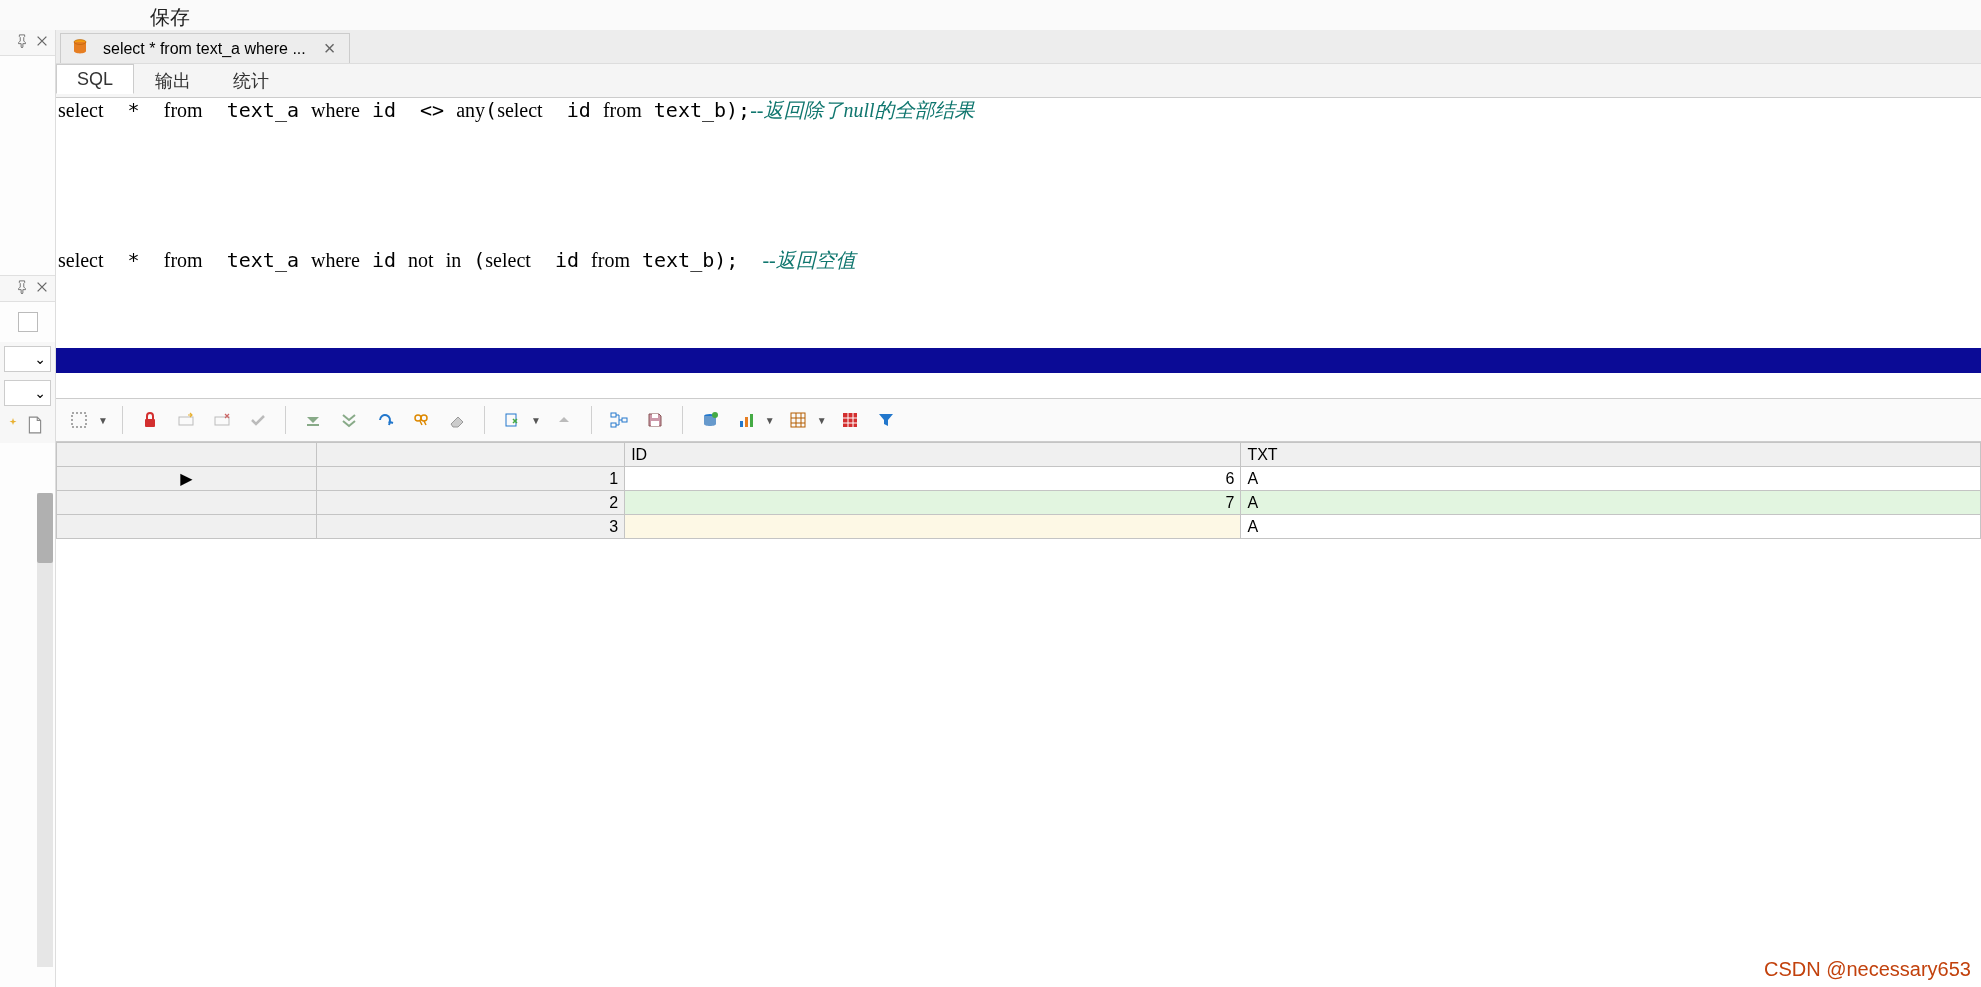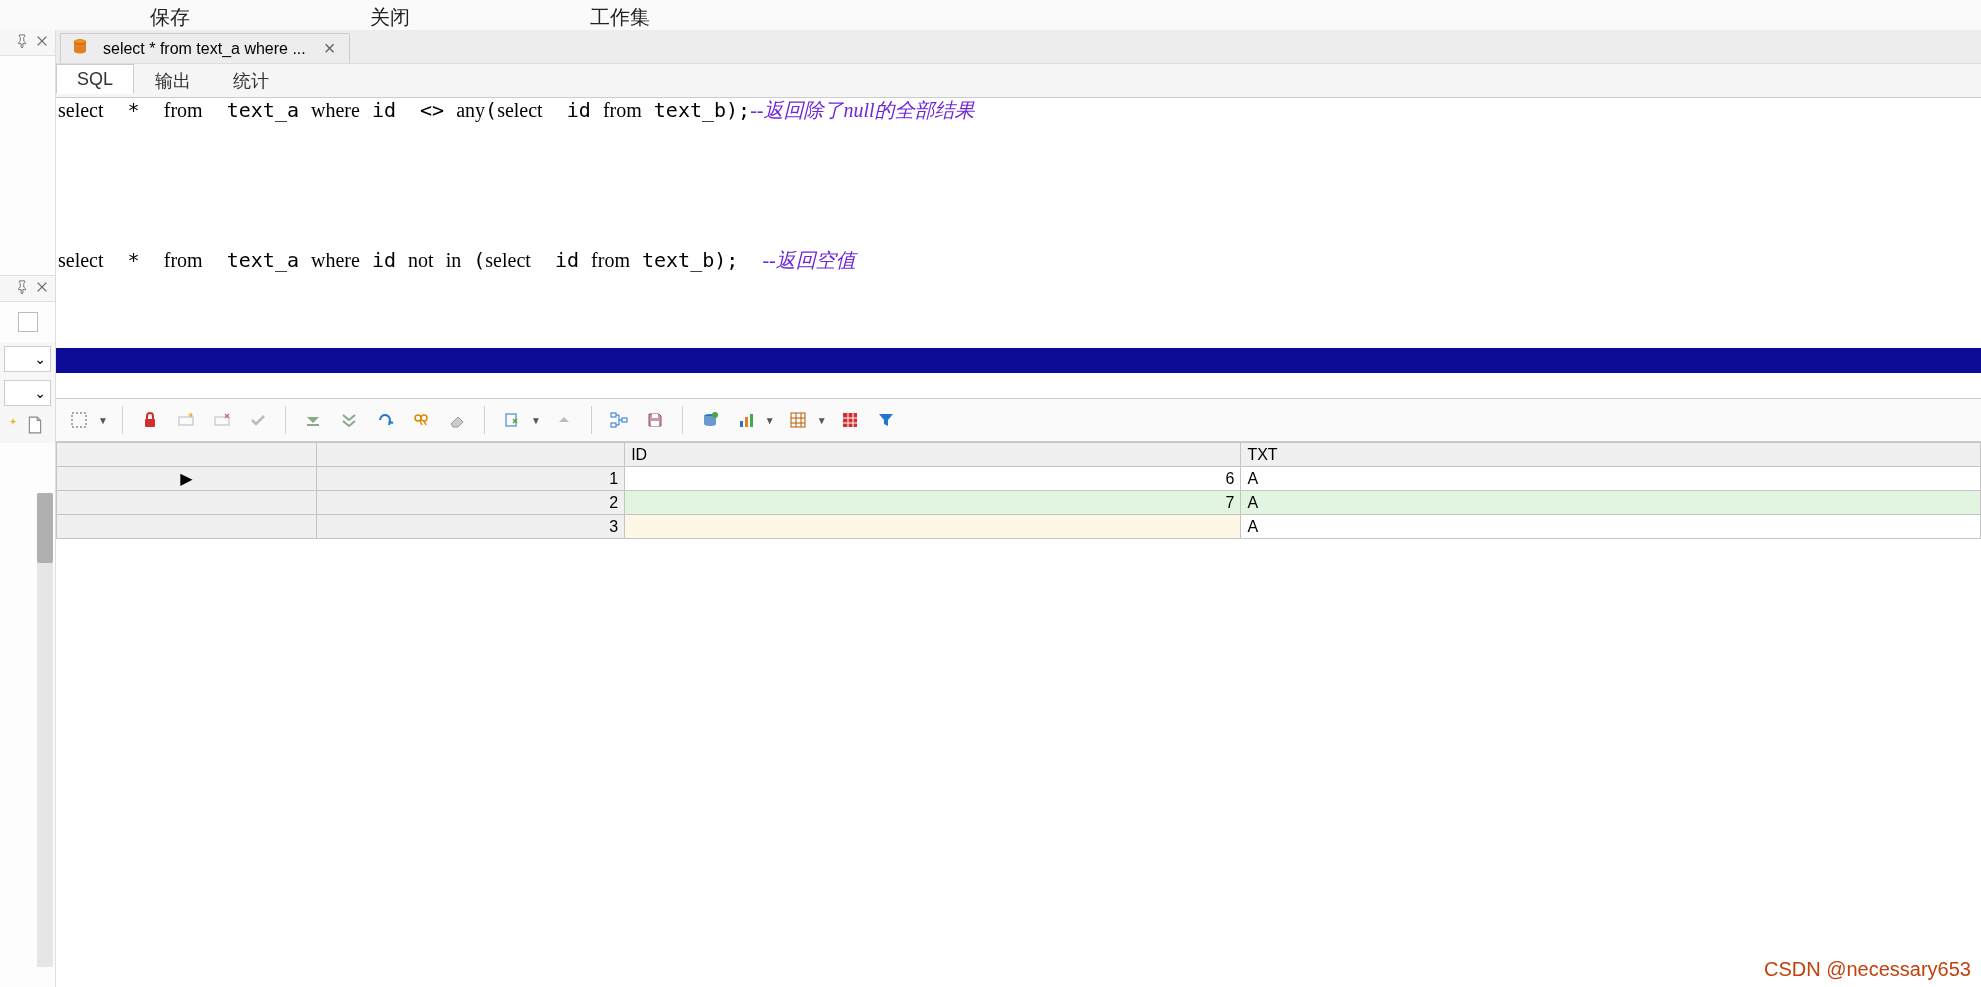--- a/index.html
+++ b/index.html
@@ -1,20 +1,20 @@
 <!DOCTYPE html>
 <html><head>
 <meta charset="utf-8">
 <style>
 * { margin: 0; padding: 0; box-sizing: border-box; }
 body { font-family: "Microsoft YaHei", Arial, sans-serif; font-size: 14px; background: #fff; overflow: hidden; }
 .root { display: flex; flex-direction: column; width: 1981px; height: 987px; }
 
 
-.menubar { height: 30px; display: flex; background: #fafafa; }
+.menubar { height: 30px; display: flex; background: #fafafa; flex-direction: column; }
 .menubar-item { flex: 0 0 auto; padding: 4px 90px; font-size: 20px; color: #222; }
 .menu-保存 { margin-left: 60px; }
 
 
 .main { flex: 1; display: flex; }
 
 
 .leftdock { width: 56px; background: #f7f7f7; display: flex; flex-direction: column; border-right: 1px solid #ddd; }
 .dock-hdr { height: 26px; display: flex; align-items: center; justify-content: flex-end; gap: 6px; padding-right: 6px; border-bottom: 1px solid #e0e0e0; }
 .dock-hdr svg { width: 14px; height: 14px; }
@@ -38,21 +38,21 @@
 
 
 .subtabs { height: 34px; background: #f5f5f5; display: flex; border-bottom: 1px solid #ccc; }
 .subtab { height: 30px; padding: 4px 20px; font-size: 18px; color: #333; border: 1px solid transparent; }
 .subtab.active { background: #fff; border: 1px solid #ccc; border-bottom: 1px solid #fff; margin-bottom: -1px; }
 
 
 .editor { height: 300px; background: #fff; font-family: Consolas, monospace; font-size: 20px; line-height: 25px; white-space: pre; overflow: hidden; position: relative; }
 .edline { padding-left: 2px; }
 .kw { color: #000000; font-family: Liberation Serif, serif; margin-top: 24px; }
-.cm { color: #6d28d9; font-style: italic; font-family: "SimSun", serif; }
+.cm { color: #0f766e; font-style: italic; font-family: "SimSun", serif; }
 .sel-full { background: #0b0b96; color: #fff; width: 100%; display: block; }
 
 
 .toolbar { height: 44px; border-top: 1px solid #ccc; border-bottom: 1px solid #ccc; background: #fafafa; display: flex; align-items: center; gap: 10px; padding: 0 10px; }
 .tbtn { width: 26px; height: 26px; display: flex; align-items: center; justify-content: center; }
 .tsep { width: 1px; height: 28px; background: #d0d0d0; margin: 0 4px; }
 .tdd { font-size: 10px; color: #555; margin-left: -4px; }
 
 
 .grid { display: flex; flex-direction: column; font-size: 16px; }

